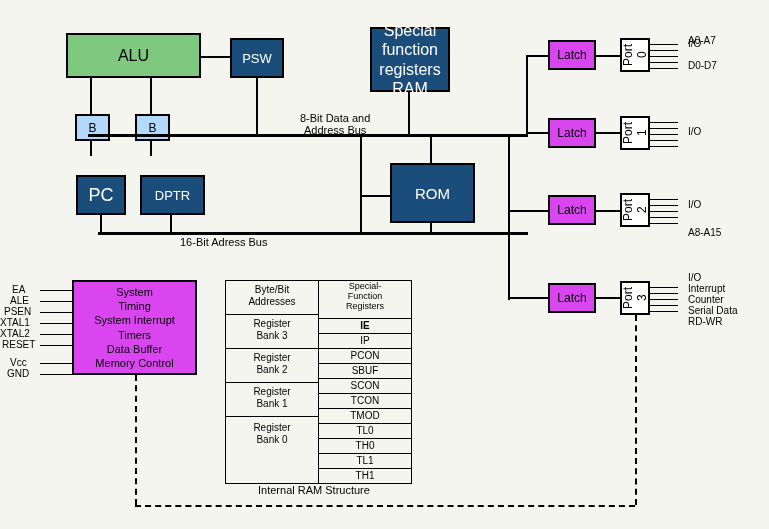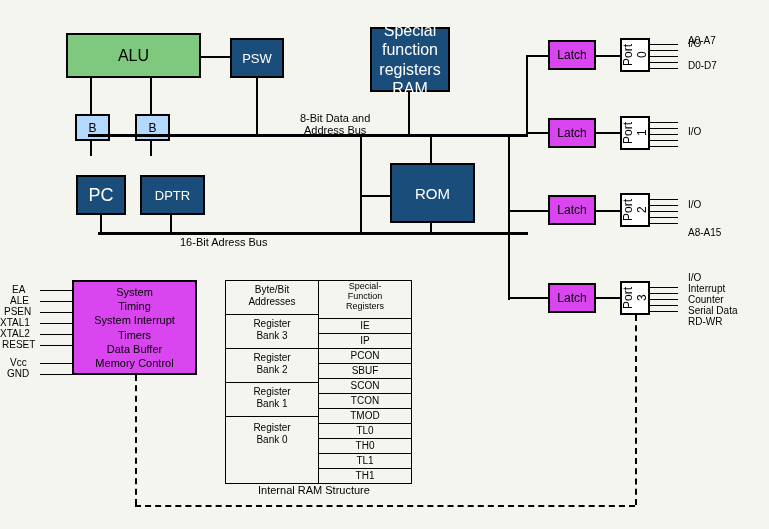--- a/index.html
+++ b/index.html
@@ -218,21 +218,21 @@
 Bank 2</div>
       <div class="sfrcell" style="height:30px;line-height:1.2;padding-top:3px;font-size:10px;text-align:center;white-space:pre-line;">Register
 Bank 1</div>
       <div style="height:38px;line-height:1.2;padding-top:5px;font-size:10px;text-align:center;white-space:pre-line;">Register
 Bank 0</div>
     </div>
     <div style="width:50%;">
       <div class="sfrcell" style="height:36px;line-height:1.1;padding-top:1px;font-size:9px;text-align:center;white-space:pre-line;">Special-
 Function
 Registers</div>
-      <div class="sfrcell" style="font-size:10px;text-align:center;">IE</div>
+      <div class="sfrcell" style="font-size:10px;text-align:center;font-weight:bold;">IE</div>
       <div class="sfrcell" style="font-size:10px;text-align:center;">IP</div>
       <div class="sfrcell" style="font-size:10px;text-align:center;">PCON</div>
       <div class="sfrcell" style="font-size:10px;text-align:center;">SBUF</div>
       <div class="sfrcell" style="font-size:10px;text-align:center;">SCON</div>
       <div class="sfrcell" style="font-size:10px;text-align:center;">TCON</div>
       <div class="sfrcell" style="font-size:10px;text-align:center;">TMOD</div>
       <div class="sfrcell" style="font-size:10px;text-align:center;">TL0</div>
       <div class="sfrcell" style="font-size:10px;text-align:center;">TH0</div>
       <div class="sfrcell" style="font-size:10px;text-align:center;">TL1</div>
       <div style="font-size:10px;text-align:center;height:14px;line-height:14px;">TH1</div>

